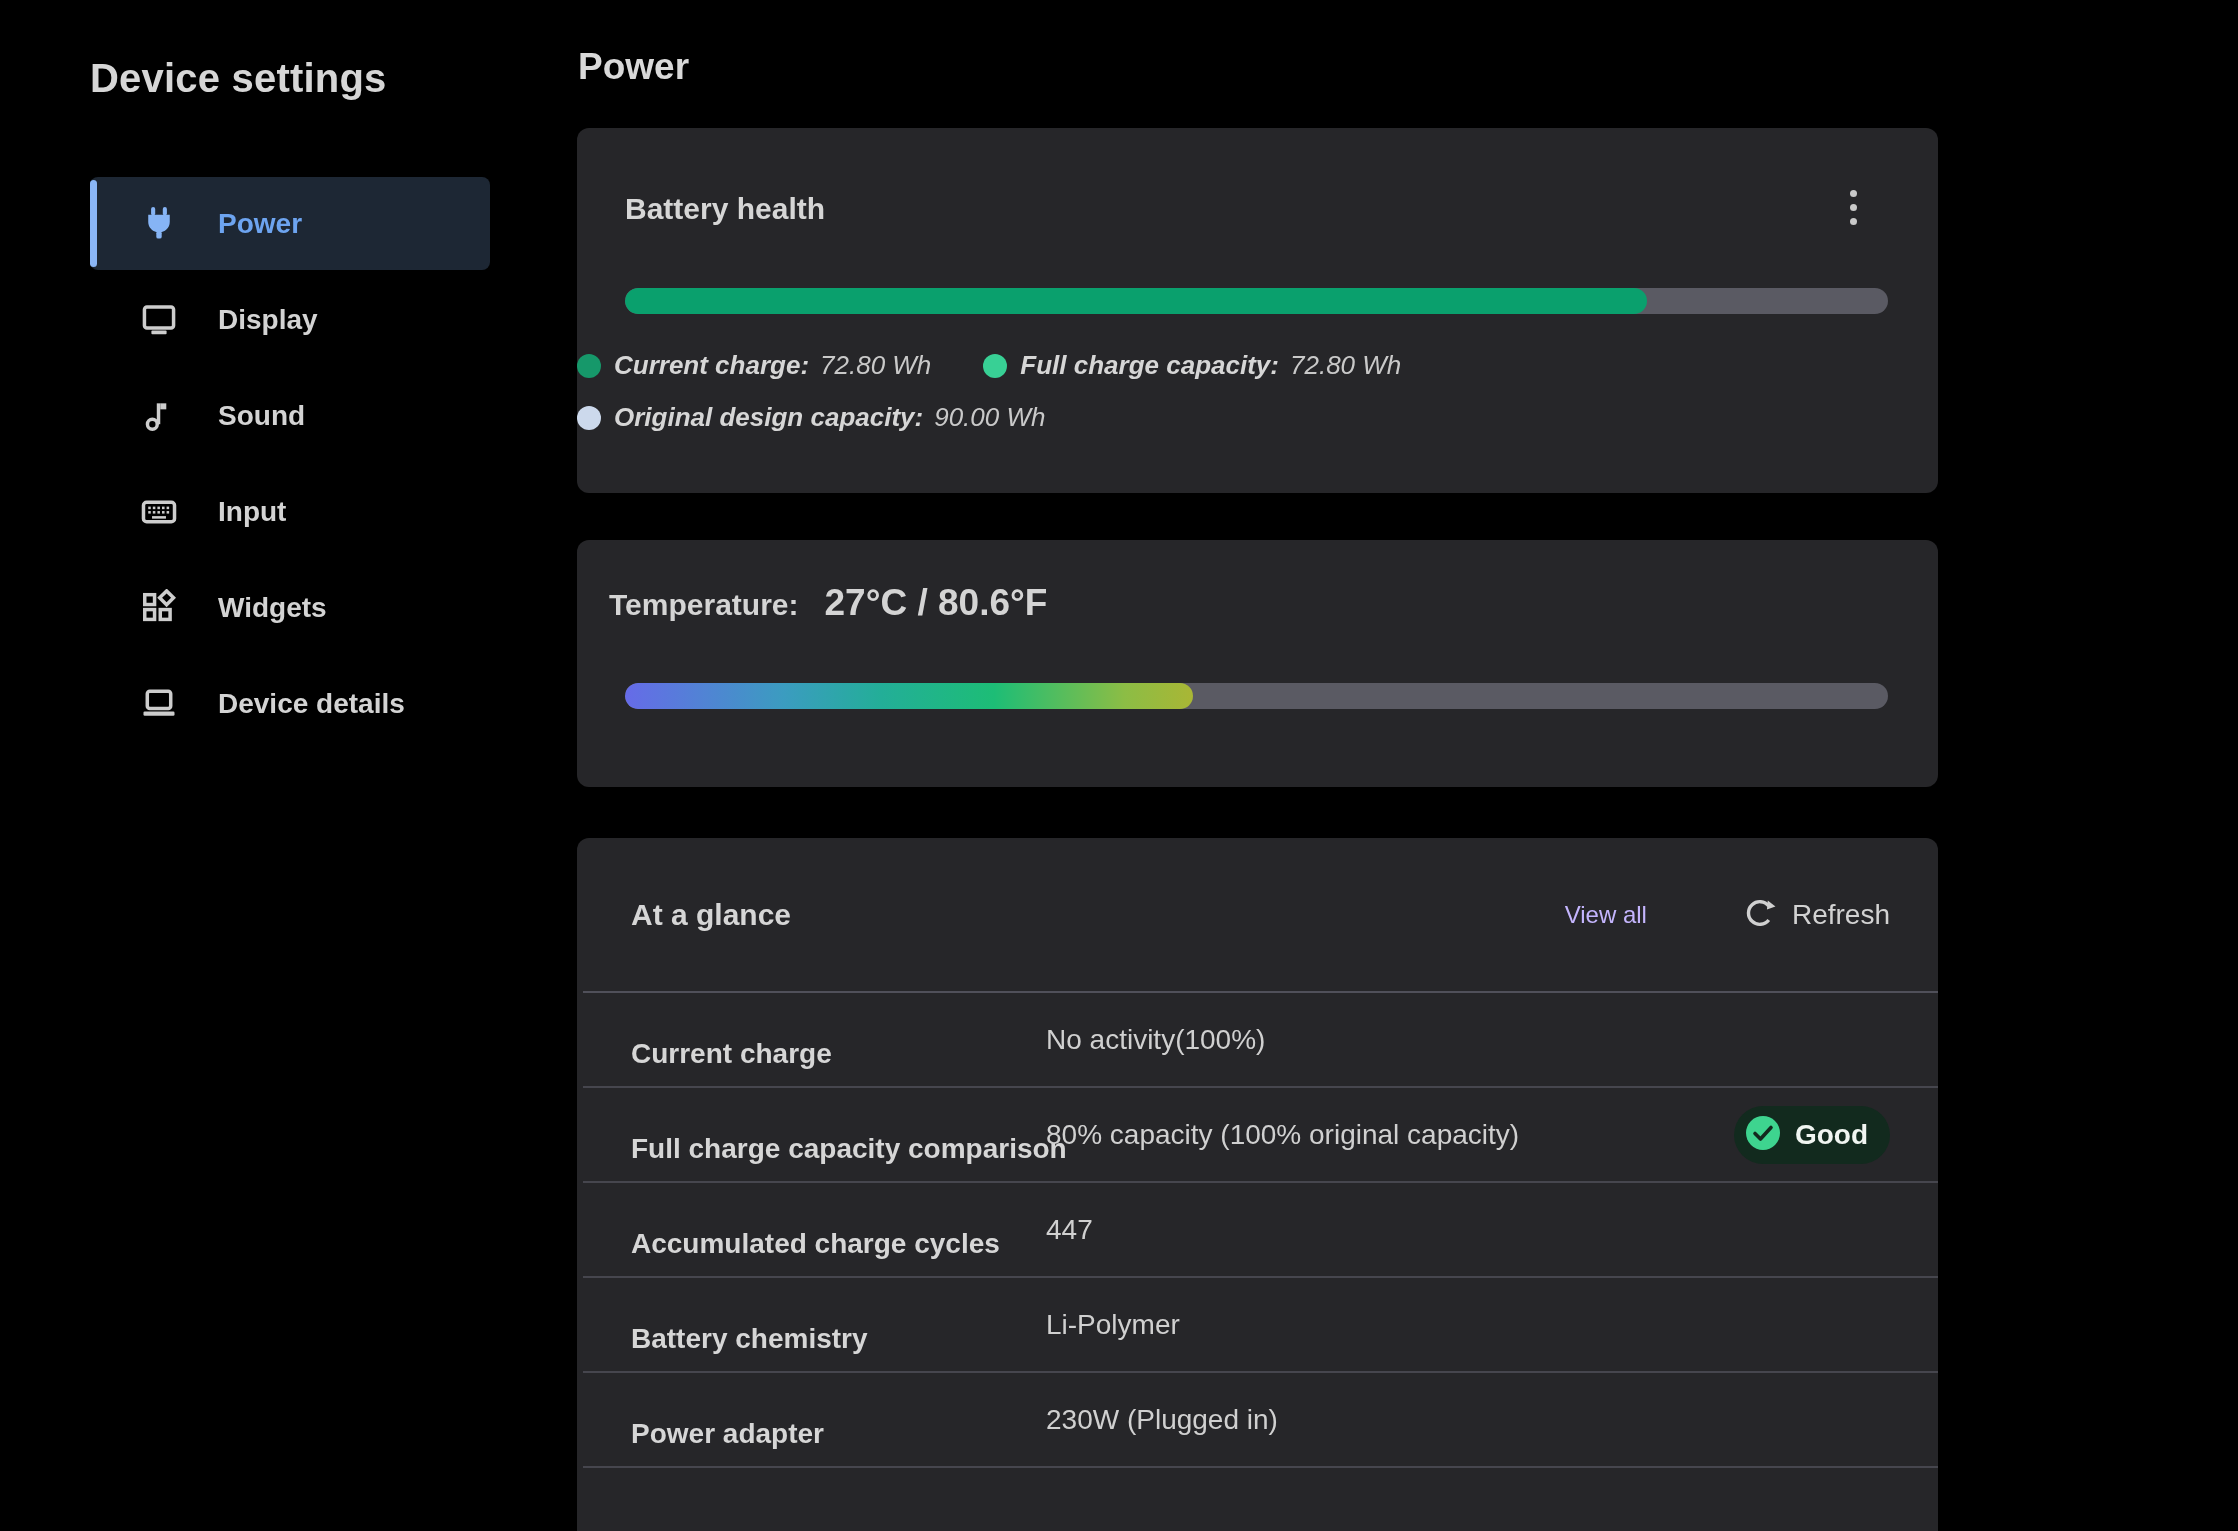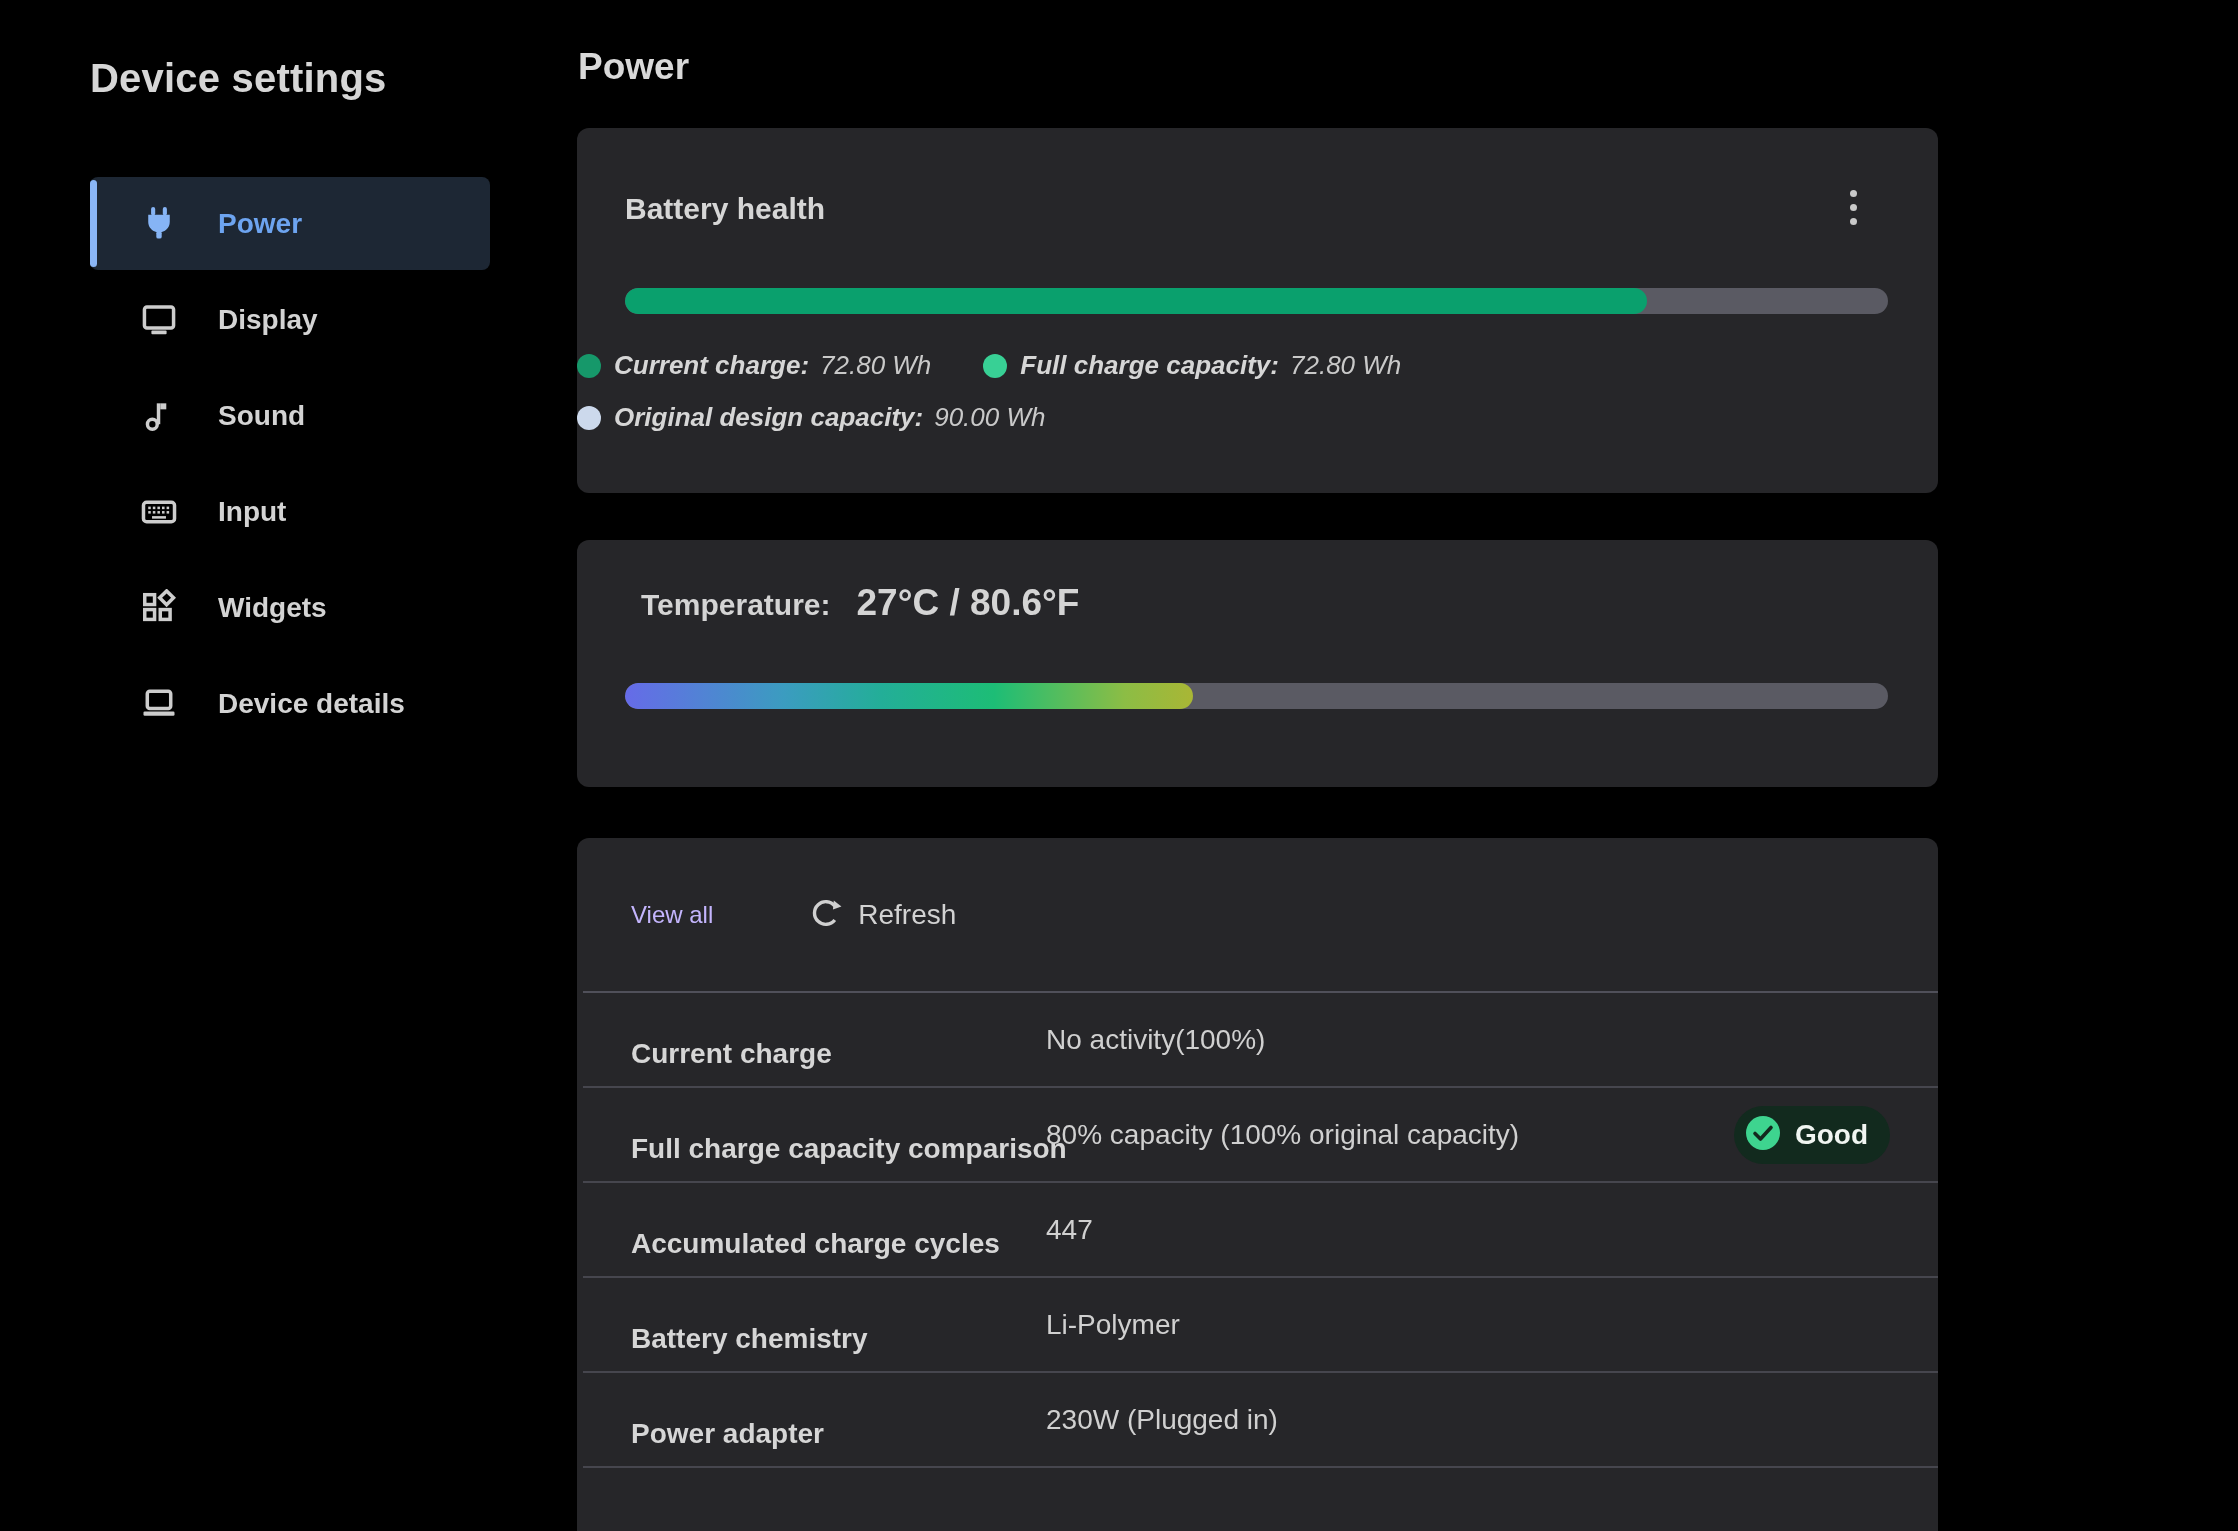--- a/index.html
+++ b/index.html
@@ -49,21 +49,21 @@
                 justify-content:flex-start; gap:52px;font-style:italic; }
   .legend-row1 { top:222px; }
   .legend-row2 { top:274px; }
   .legend-item { display:flex; align-items:center; gap:13px; }
   .legend-dot { width:24px; height:24px; border-radius:50%; }
   .legend-label { font-size:26px; font-weight:700; color:#d6d6d6; }
   .legend-value { font-size:26px; font-weight:400; color:#c9c9c9; margin-left:-2px; }
 
   
   .card-temp { top:540px; height:247px; }
-  .temp-row { position:absolute; left:64px; top:42px; display:flex;
+  .temp-row { position:absolute; left:32px; top:42px; display:flex;
               align-items:baseline; gap:26px; }
   .temp-label { font-size:30px; font-weight:600; color:#d4d4d4; }
   .temp-value { font-size:37px; font-weight:600; color:#d4d4d4; }
   .bar-temp { top:143px; }
   .temp-fill { background:linear-gradient(90deg,#666be8 0%,#3b9cc0 28%,
                #23ae98 45%,#1dbd76 65%,#8cbd45 88%,#a9b635 100%); }
 
   
   .card-glance { top:838px; height:760px; }
   .glance-header { height:155px; border-bottom:2px solid #50505a;
@@ -211,20 +211,21 @@
         <span class="temp-label">Temperature:</span>
         <span class="temp-value">27°C / 80.6°F</span>
       </div>
       <div class="bar bar-temp">
         <div class="bar-fill temp-fill" style="width: 45%;"></div>
       </div>
     </section>
 
     <section class="card card-glance">
       <div class="glance-header">
+        <div class="card-title">At a glance</div>
         <div class="view-all">View all</div>
         <div class="refresh-btn">
           <span>
             <svg viewBox="0 0 24 24">
               <path d="M18.9 16.9 A8 8 0 1 1 18.9 7.1" fill="none" stroke="#d0d0d0" stroke-width="2.4"></path>
               <polygon points="18.2,3.2 23.6,7.4 17.6,9.6" fill="#d0d0d0"></polygon>
             </svg>
           </span>
           <span class="refresh-label">Refresh</span>
         </div>

